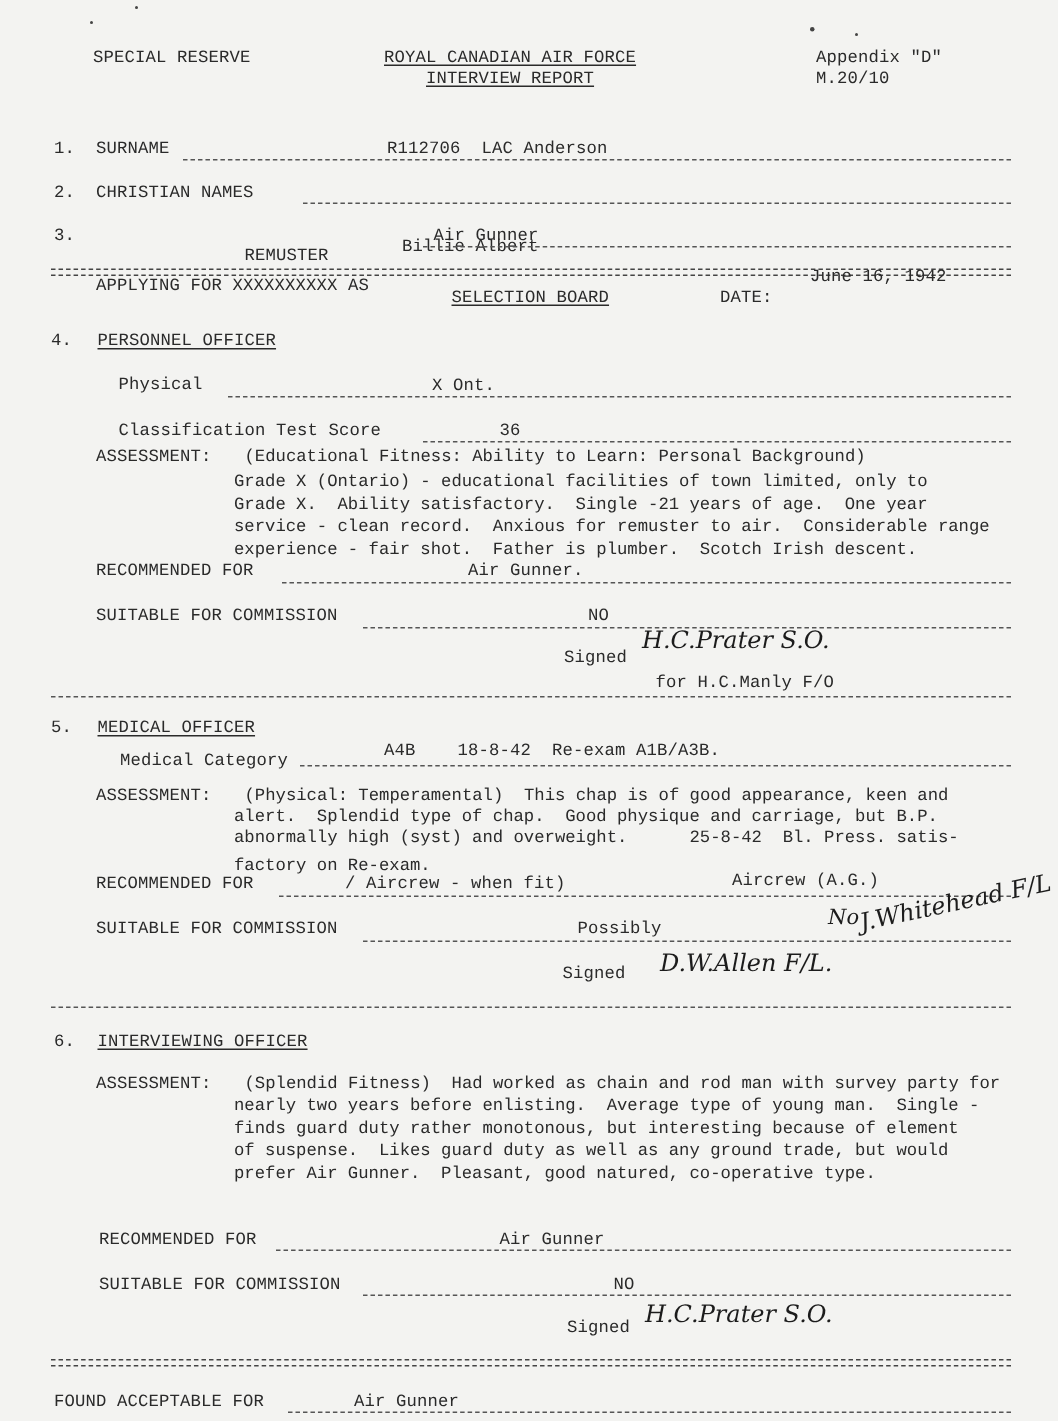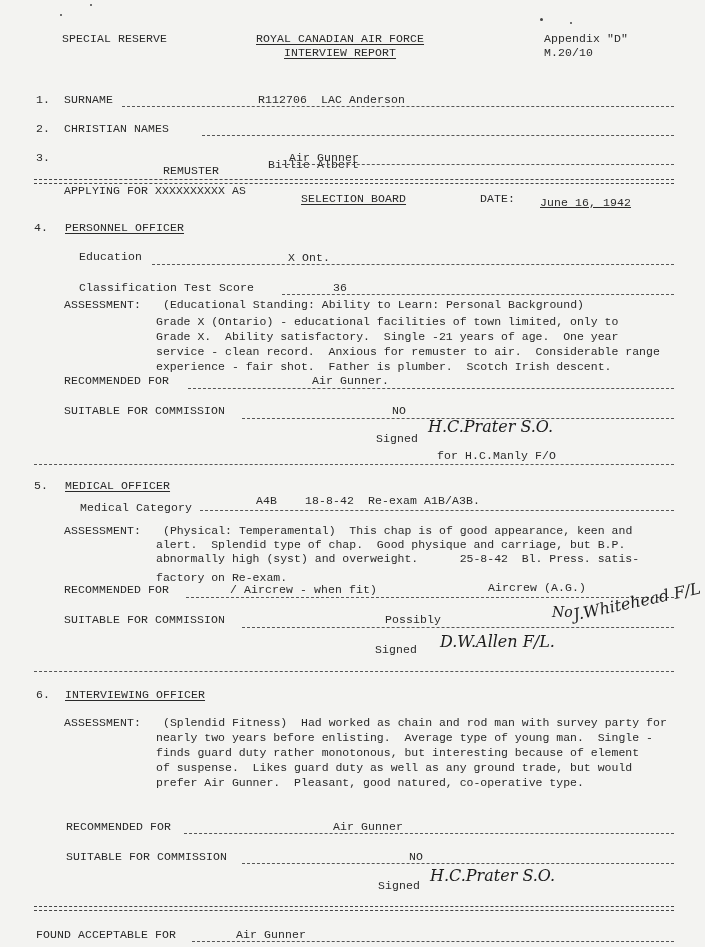--- a/index.html
+++ b/index.html
@@ -44,33 +44,33 @@
 
 <div class="t" style="left:36px;top:151px;">3.</div>
 <div class="t" style="left:64px;top:151px;margin-top:33px;">APPLYING FOR XXXXXXXXXX AS</div>
 <div class="t" style="left:163px;top:164px;">REMUSTER</div>
 <div class="line" style="left:282px;top:164px;width:392px;"></div>
 <div class="t" style="left:289px;top:151px;">Air Gunner</div>
 <div class="dline" style="left:34px;top:179px;width:640px;"></div>
 
 <div class="t u" style="left:301px;top:192px;">SELECTION BOARD</div>
 <div class="t" style="left:480px;top:192px;">DATE:</div>
-<div class="t" style="left:540px;top:196px;text-decoration:underline;">June 16, 1942</div>
+<div class="t" style="left:540px;top:178px;">June 16, 1942</div>
 
 <div class="t" style="left:34px;top:221px;">4.</div>
 <div class="t u" style="left:65px;top:221px;">PERSONNEL OFFICER</div>
-<div class="t" style="left:79px;top:250px;">Education</div>
+<div class="t" style="left:79px;top:250px;">Physical</div>
 <div class="line" style="left:152px;top:264px;width:522px;"></div>
 <div class="t" style="left:288px;top:251px;">X Ont.</div>
 <div class="t" style="left:79px;top:281px;">Classification Test Score</div>
 <div class="line" style="left:282px;top:294px;width:392px;"></div>
 <div class="t" style="left:333px;top:281px;">36</div>
 
 <div class="t" style="left:64px;top:298px;">ASSESSMENT:</div>
-<div class="para" style="left:163px;top:298px;">(Educational Standing: Ability to Learn: Personal Background)</div>
+<div class="para" style="left:163px;top:298px;">(Educational Fitness: Ability to Learn: Personal Background)</div>
 <div class="para" style="left:156px;top:315px;">Grade X (Ontario) - educational facilities of town limited, only to</div>
 <div class="para" style="left:156px;top:330px;">Grade X.  Ability satisfactory.  Single -21 years of age.  One year</div>
 <div class="para" style="left:156px;top:345px;">service - clean record.  Anxious for remuster to air.  Considerable range</div>
 <div class="para" style="left:156px;top:360px;">experience - fair shot.  Father is plumber.  Scotch Irish descent.</div>
 <div class="t" style="left:64px;top:374px;">RECOMMENDED FOR</div>
 <div class="t" style="left:312px;top:374px;">Air Gunner.</div>
 <div class="line" style="left:188px;top:388px;width:486px;"></div>
 
 <div class="t" style="left:64px;top:404px;">SUITABLE FOR COMMISSION</div>
 <div class="line" style="left:242px;top:418px;width:432px;"></div>

